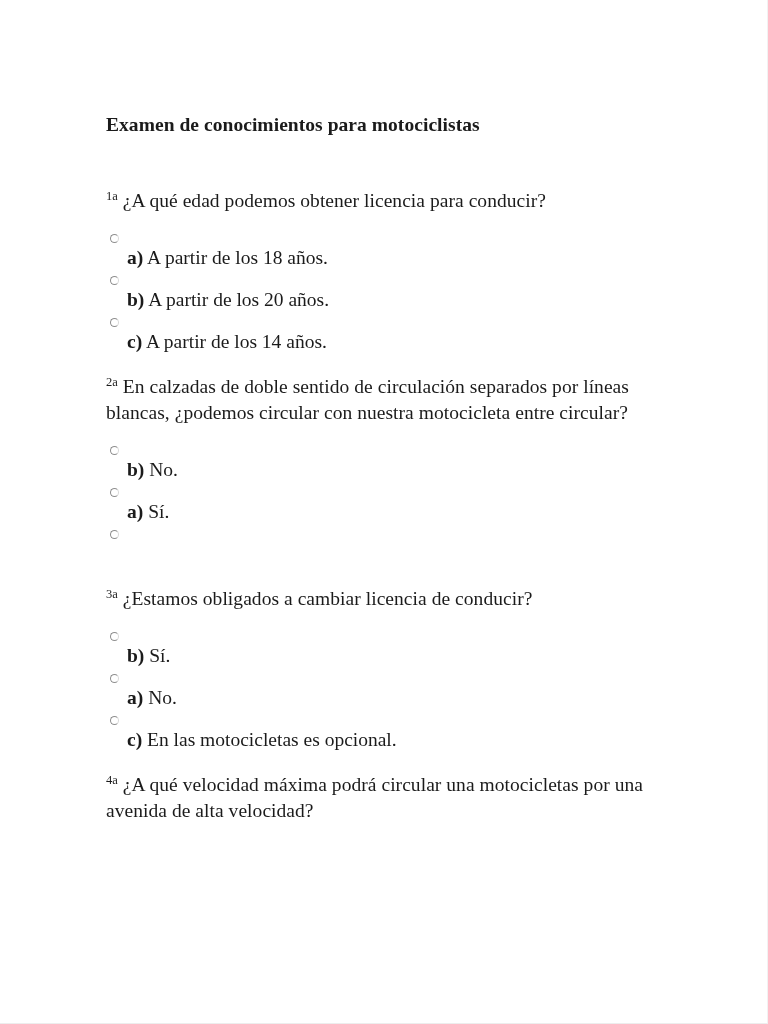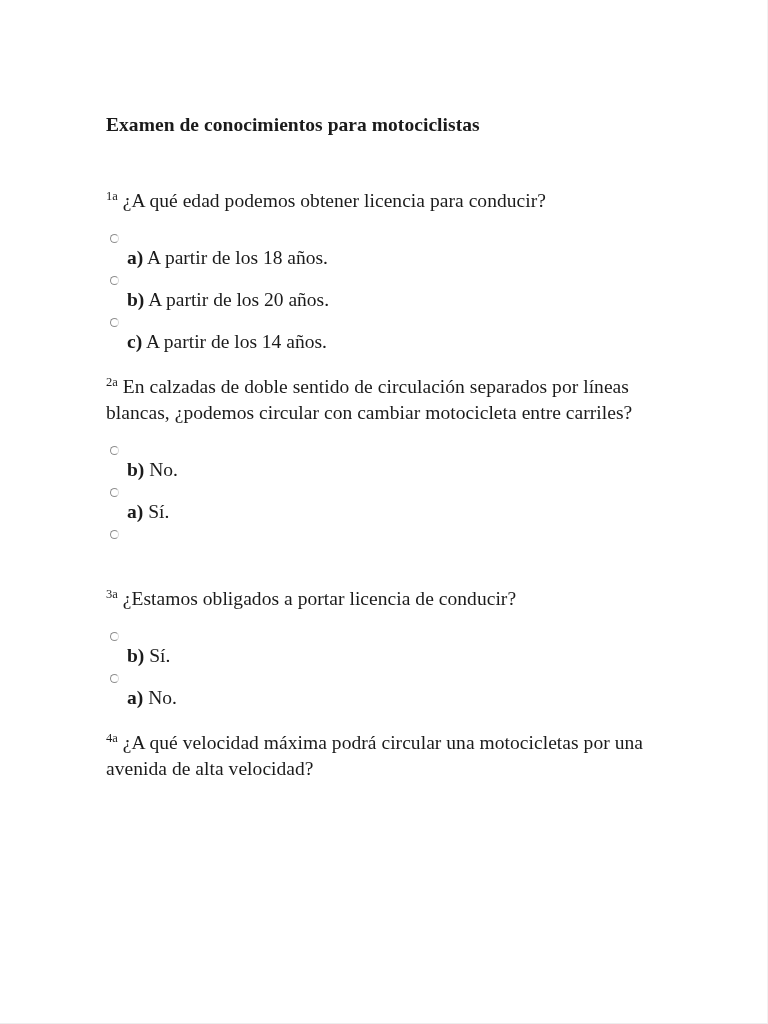--- a/index.html
+++ b/index.html
@@ -117,48 +117,52 @@
         <span class="option-text"><span class="opt-label">b)</span><span> A partir de los 20 años.</span></span>
       </li>
       <li class="option">
         <span class="radio"></span>
         <span class="option-text"><span class="opt-label">c)</span><span> A partir de los 14 años.</span></span>
       </li>
     </ul>
 
     <div class="gap-opts-q"></div>
 
-    <p class="question"><span class="ord">2</span><span class="ord">a</span><span> En calzadas de doble sentido de circulación separados por líneas blancas, ¿podemos circular con cambiar motocicleta entre carriles?</span></p>
+    <p class="question"><span class="ord">2</span><span class="ord">a</span><span> En calzadas de doble sentido de circulación separados por líneas blancas, ¿podemos circular con nuestra motocicleta entre circular?</span></p>
     <div class="gap-q-opts"></div>
     <ul class="options">
       <li class="option">
         <span class="radio"></span>
         <span class="option-text"><span class="opt-label">b)</span><span> No.</span></span>
       </li>
       <li class="option">
         <span class="radio"></span>
         <span class="option-text"><span class="opt-label">a)</span><span> Sí.</span></span>
       </li>
       <li class="option">
         <span class="radio"></span>
       </li>
     </ul>
 
     <div class="gap-opts-q"></div>
 
-    <p class="question"><span class="ord">3</span><span class="ord">a</span><span> ¿Estamos obligados a portar licencia de conducir?</span></p>
+    <p class="question"><span class="ord">3</span><span class="ord">a</span><span> ¿Estamos obligados a cambiar licencia de conducir?</span></p>
     <div class="gap-q-opts"></div>
     <ul class="options">
       <li class="option">
         <span class="radio"></span>
         <span class="option-text"><span class="opt-label">b)</span><span> Sí.</span></span>
       </li>
       <li class="option">
         <span class="radio"></span>
         <span class="option-text"><span class="opt-label">a)</span><span> No.</span></span>
+      </li>
+      <li class="option">
+        <span class="radio"></span>
+        <span class="option-text"><span class="opt-label">c)</span><span> En las motocicletas es opcional.</span></span>
       </li>
     </ul>
 
     <div class="gap-opts-q"></div>
 
     <p class="question"><span class="ord">4</span><span class="ord">a</span><span> ¿A qué velocidad máxima podrá circular una motocicletas por una avenida de alta velocidad?</span></p>
 
   </div>
 </div>
 

